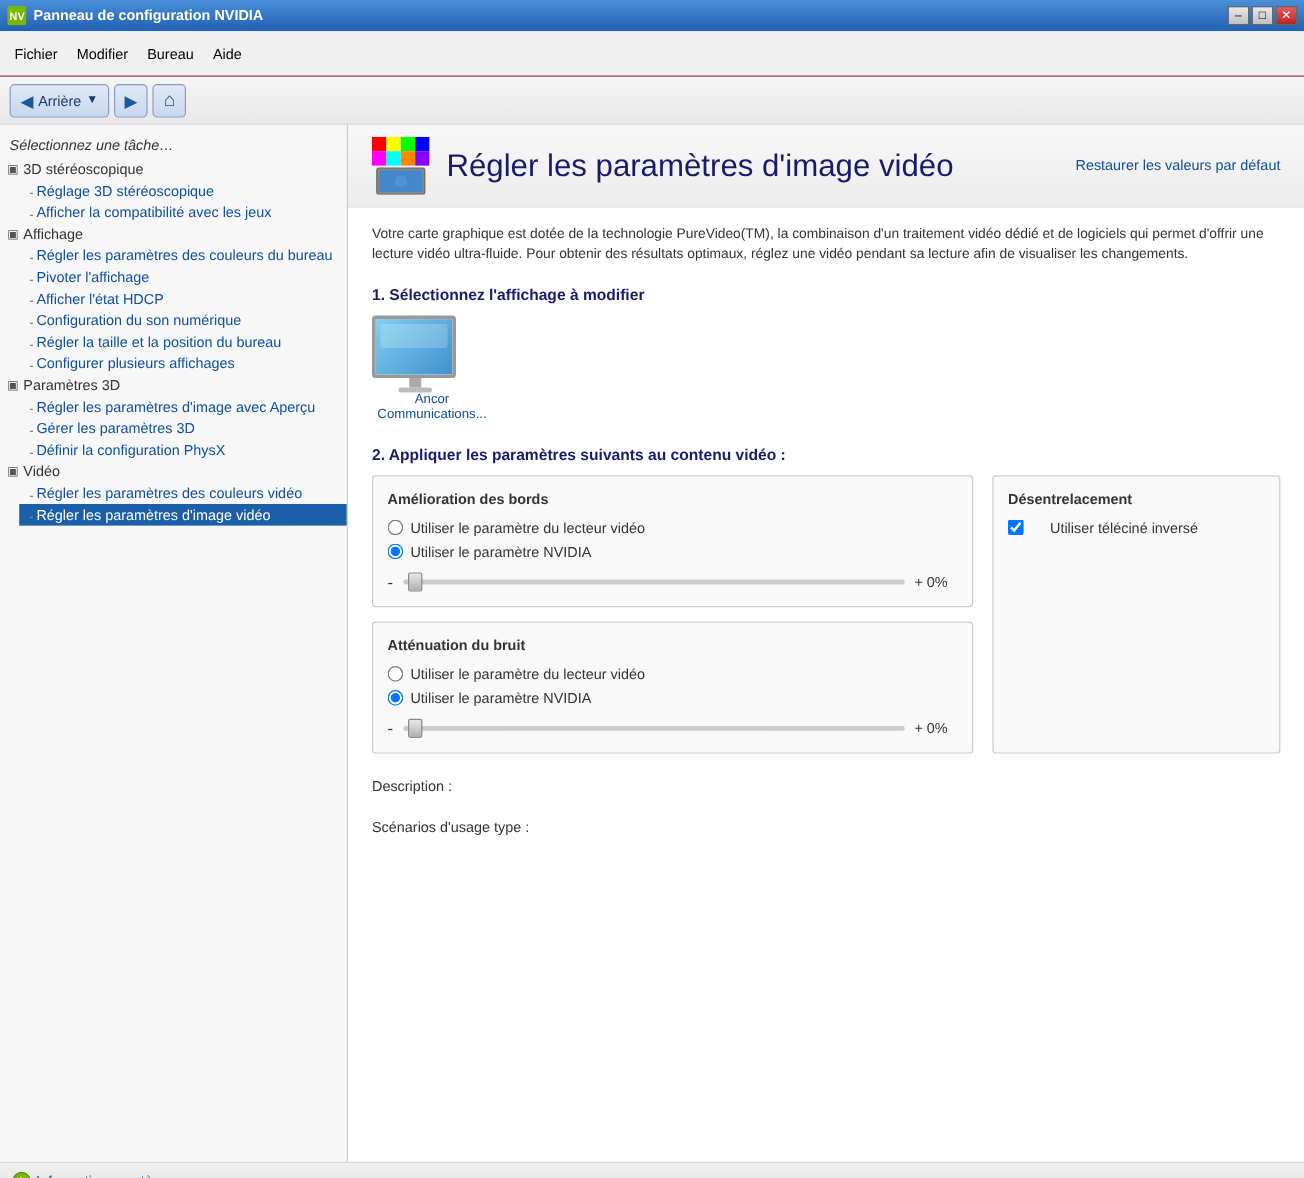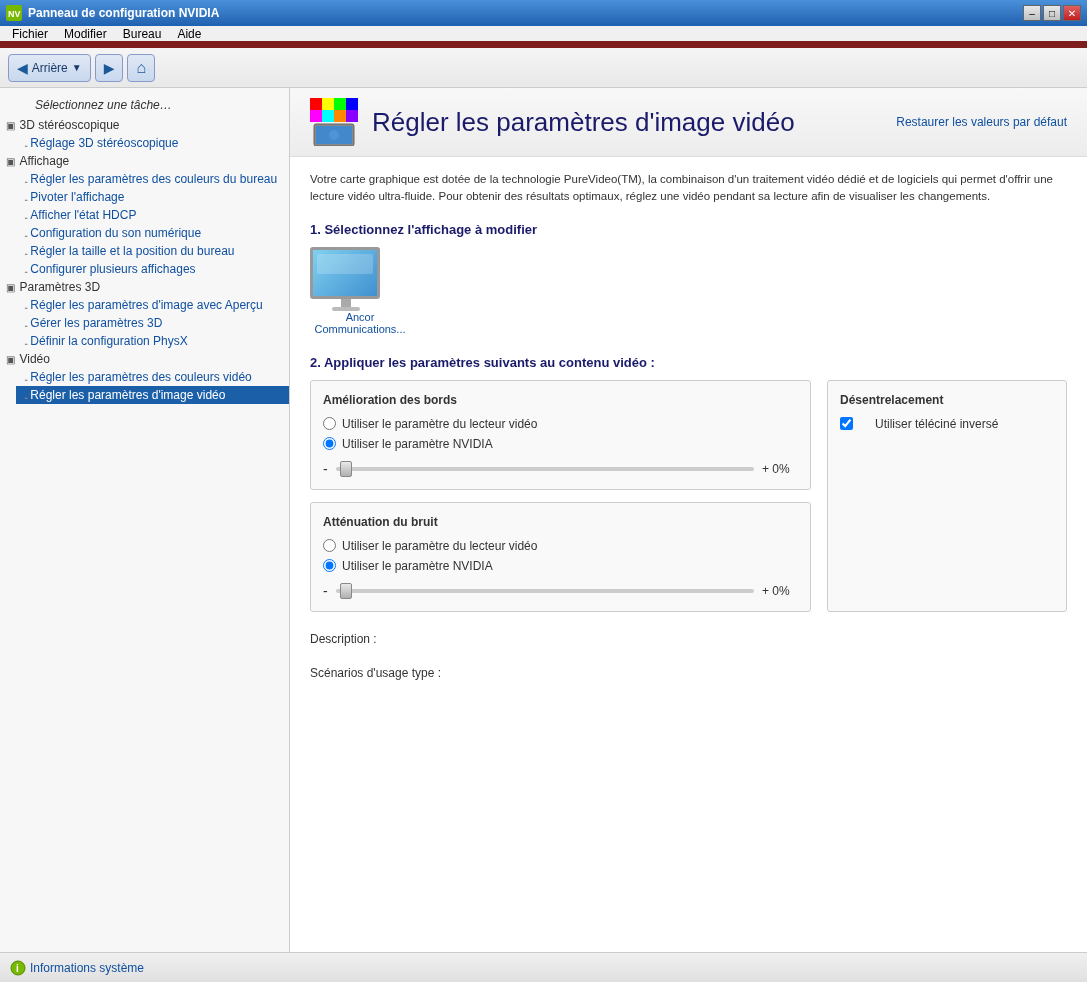--- a/index.html
+++ b/index.html
@@ -47,24 +47,24 @@
       justify-content: center;
       font-size: 10px;
       cursor: pointer;
       color: #000;
     }
     .tb-btn.close { background: linear-gradient(to bottom, #e06060, #c02020); color: white; }
 
     
     .menu-bar {
       background: #f0f0f0;
-      border-bottom: 7px solid #7f1d1d;
+      border-bottom: 1px solid #7f1d1d;
       display: flex;
       padding: 2px 4px;
-      height: 22px;
+      height: 38px;
       align-items: center;
     }
     .menu-item {
       padding: 2px 8px;
       cursor: pointer;
       font-size: 12px;
       color: #000;
     }
 
     
@@ -119,21 +119,20 @@
       background: #f7f7f7;
       border-right: 1px solid #ccc;
       overflow-y: auto;
       padding: 4px 0;
     }
     .sidebar-title {
       font-size: 12px;
       color: #333;
       padding: 6px 8px 4px 8px;
       font-style: italic;
-      margin-left: 27px;
     }
     .tree-group { }
     .tree-group-label {
       display: flex;
       align-items: center;
       padding: 2px 6px;
       cursor: pointer;
       color: #333;
       font-size: 12px;
       gap: 4px;
@@ -425,20 +424,21 @@
   <div class="sidebar">
     <div class="sidebar-title">Sélectionnez une tâche…</div>
 
     <div class="tree-group">
       <div class="tree-group-label">
         <span class="tree-icon">▣</span>
         <span>3D stéréoscopique</span>
       </div>
       <div class="tree-children">
         <a class="tree-leaf">Réglage 3D stéréoscopique</a>
+        <a class="tree-leaf">Afficher la compatibilité avec les jeux</a>
       </div>
     </div>
 
     <div class="tree-group">
       <div class="tree-group-label">
         <span class="tree-icon">▣</span>
         <span>Affichage</span>
       </div>
       <div class="tree-children">
         <a class="tree-leaf">Régler les paramètres des couleurs du bureau</a>

